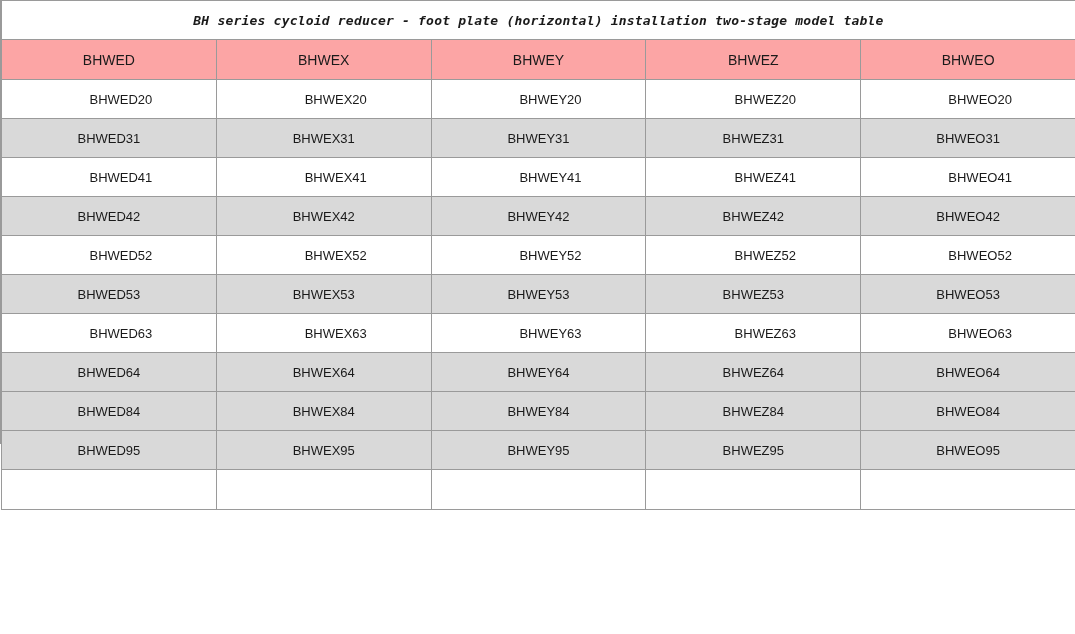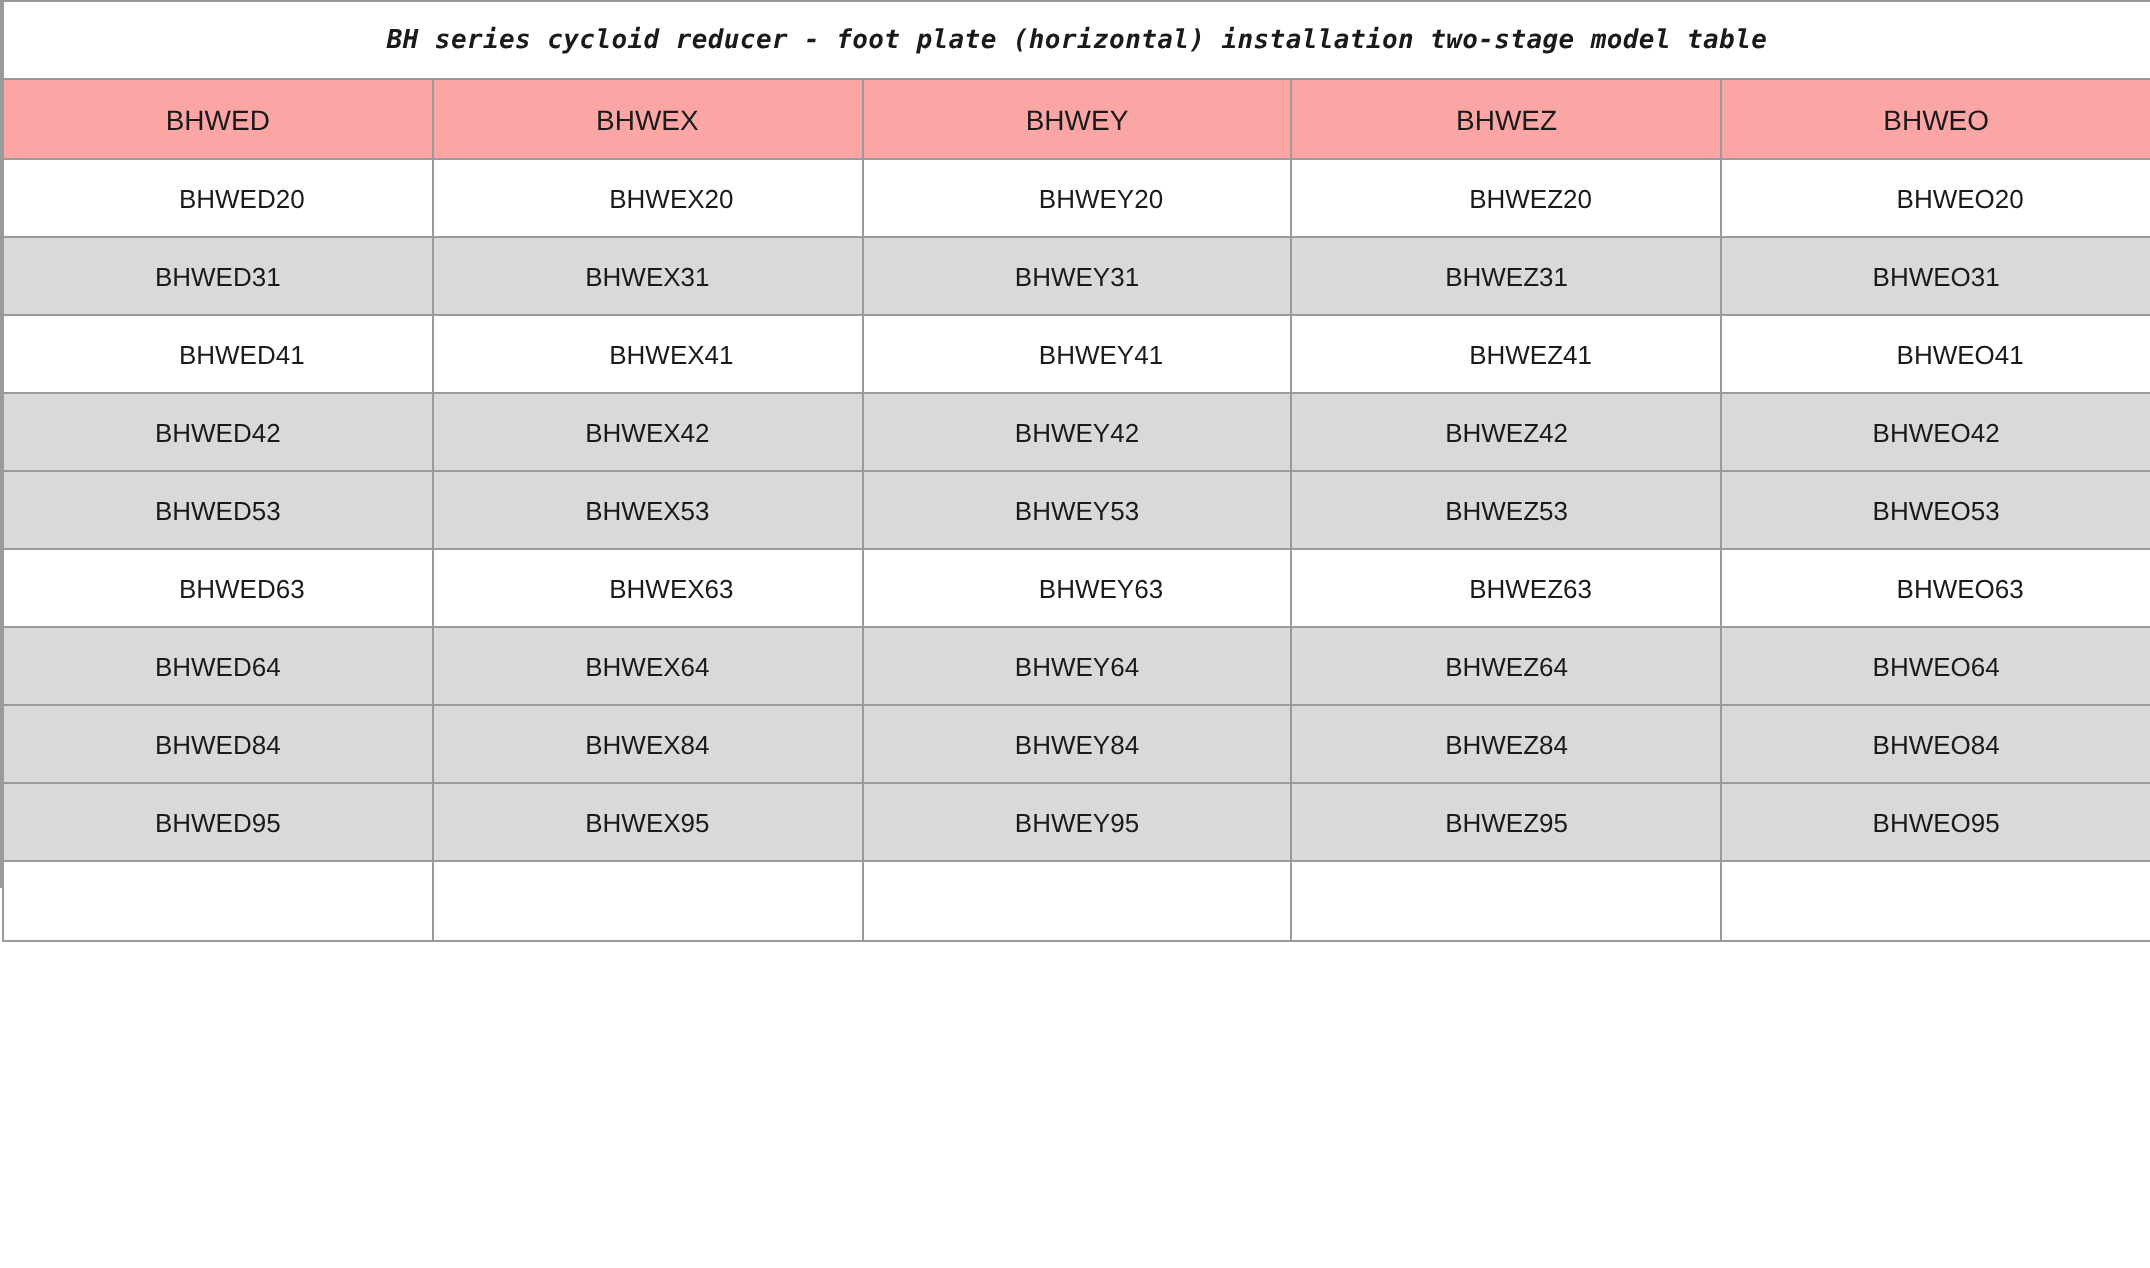--- a/index.html
+++ b/index.html
@@ -108,20 +108,27 @@
         <td class="col-3">BHWEZ41</td>
         <td class="col-4">BHWEO41</td>
       </tr>
       <tr class="shaded">
         <td class="col-0">BHWED42</td>
         <td class="col-1">BHWEX42</td>
         <td class="col-2">BHWEY42</td>
         <td class="col-3">BHWEZ42</td>
         <td class="col-4">BHWEO42</td>
       </tr>
+      <tr class="plain">
+        <td class="col-0">BHWED52</td>
+        <td class="col-1">BHWEX52</td>
+        <td class="col-2">BHWEY52</td>
+        <td class="col-3">BHWEZ52</td>
+        <td class="col-4">BHWEO52</td>
+      </tr>
       <tr class="shaded">
         <td class="col-0">BHWED53</td>
         <td class="col-1">BHWEX53</td>
         <td class="col-2">BHWEY53</td>
         <td class="col-3">BHWEZ53</td>
         <td class="col-4">BHWEO53</td>
       </tr>
       <tr class="plain">
         <td class="col-0">BHWED63</td>
         <td class="col-1">BHWEX63</td>

